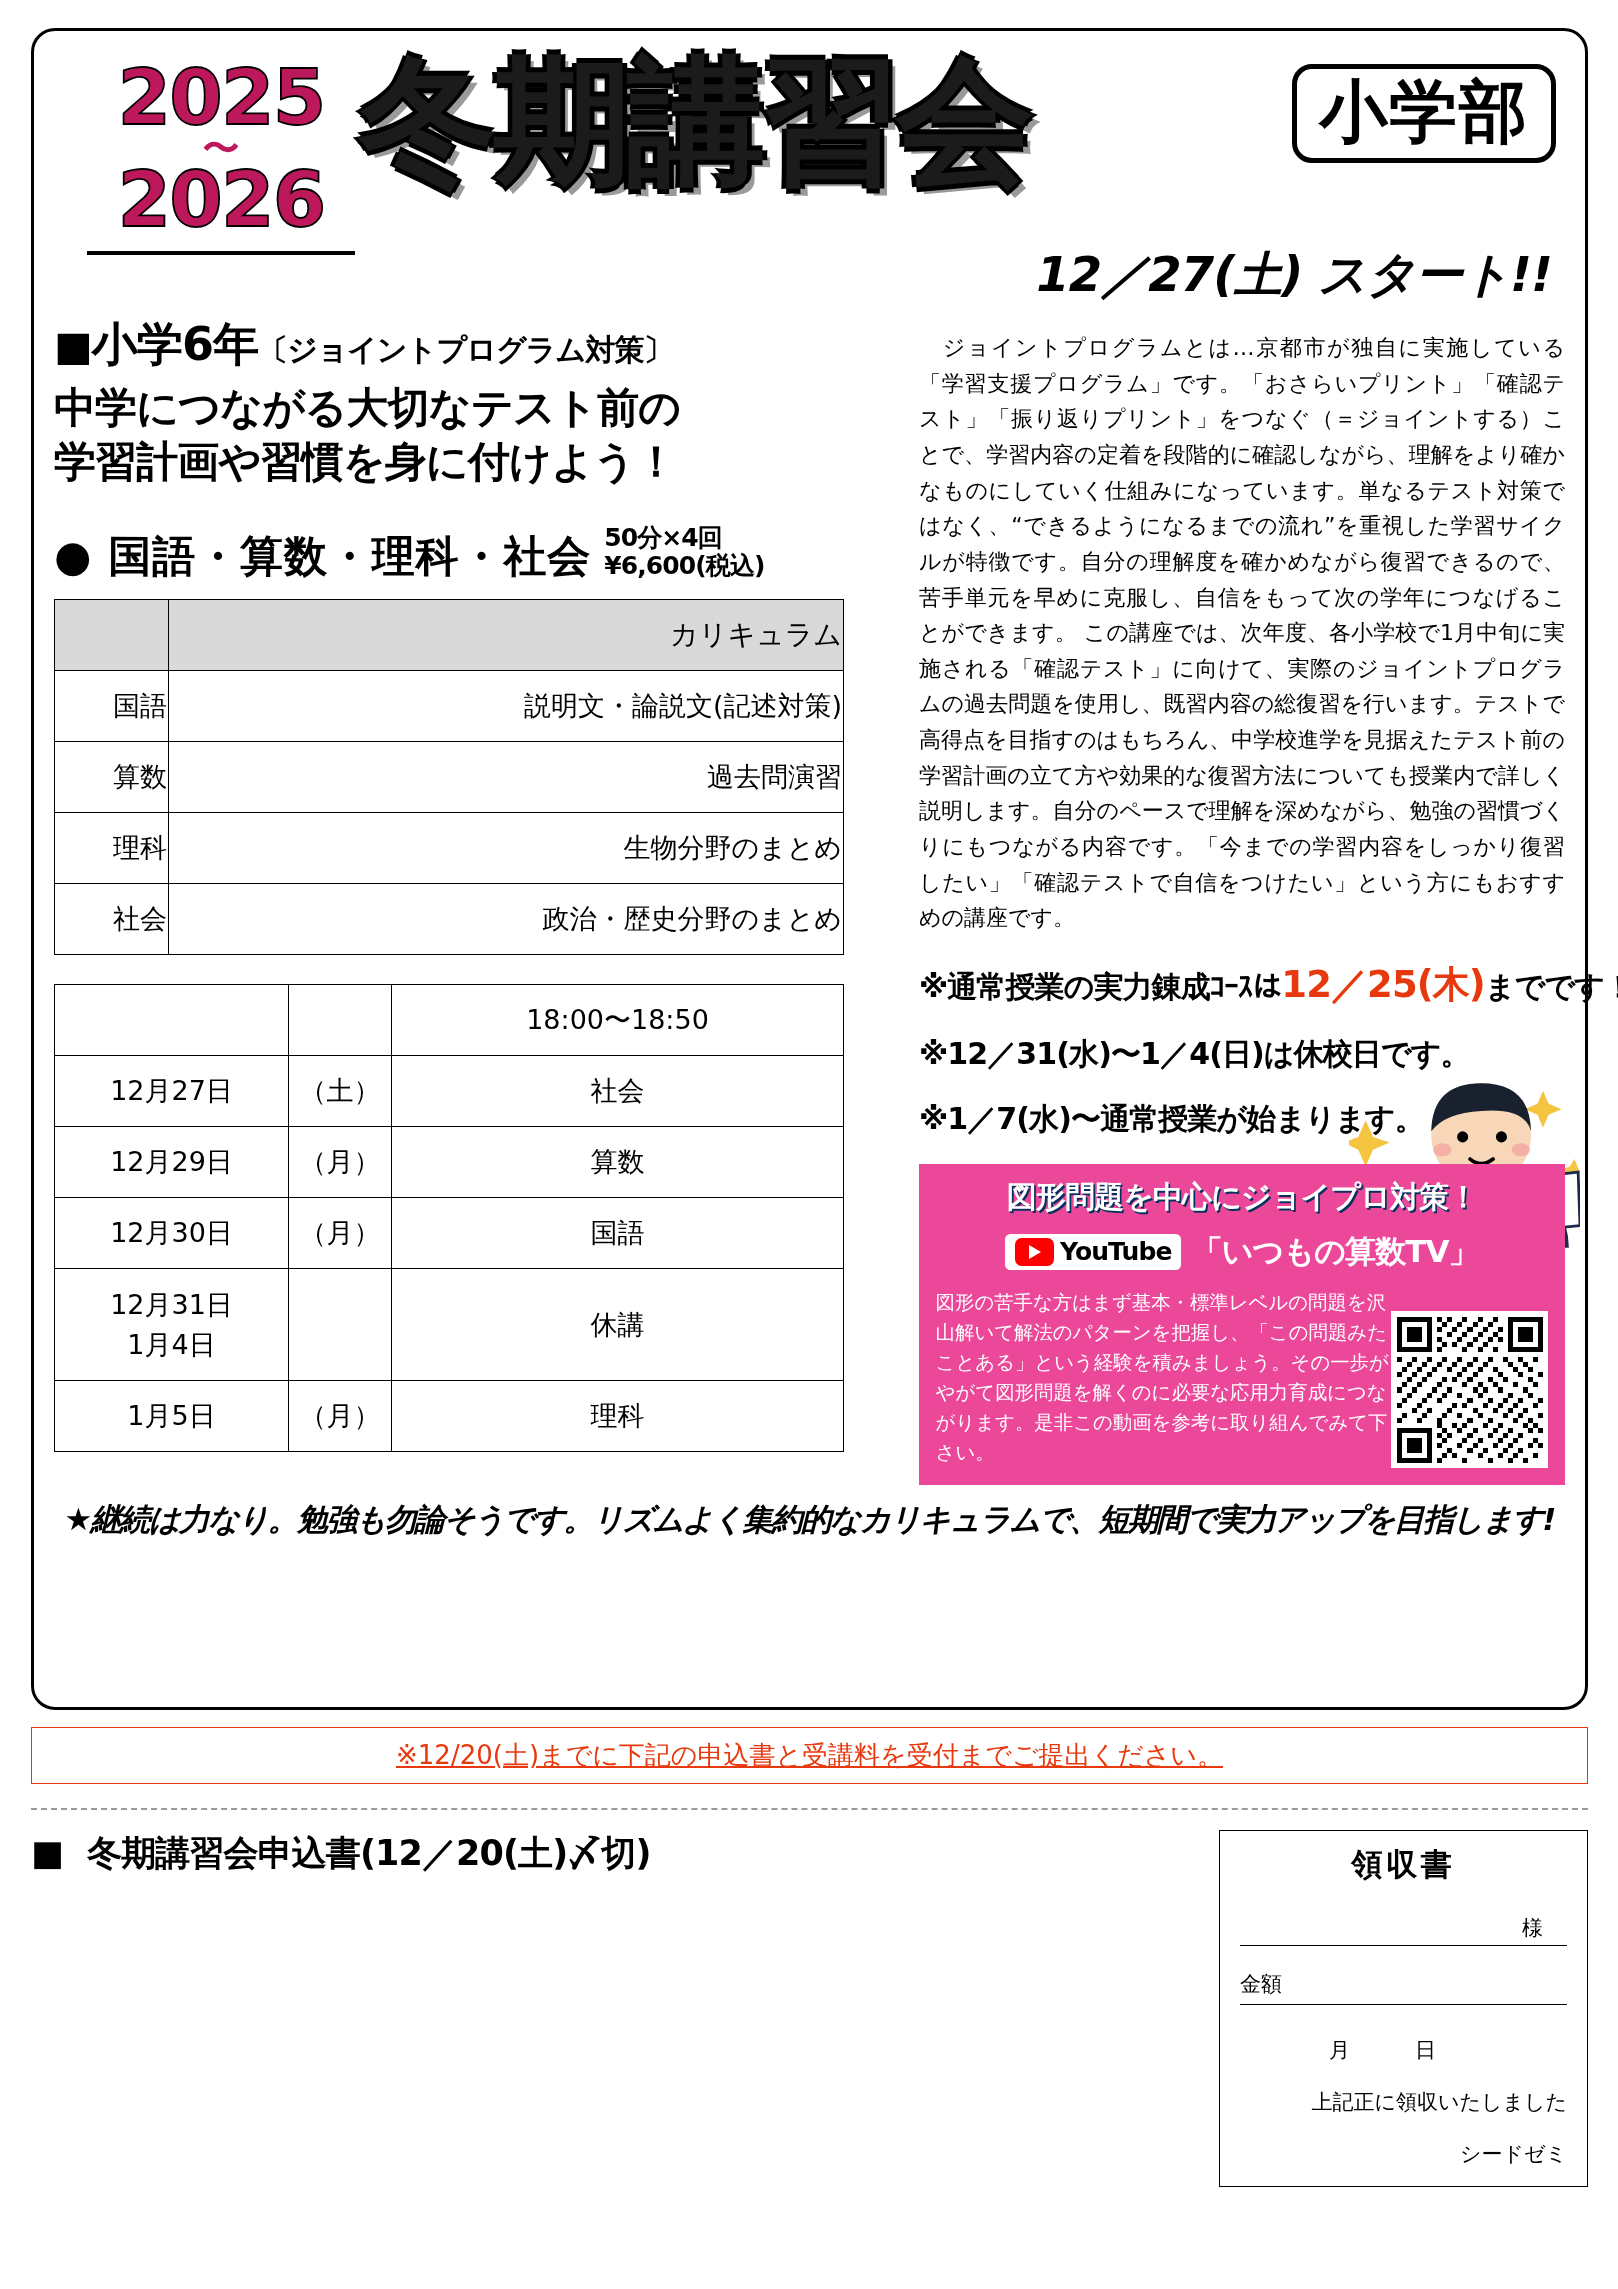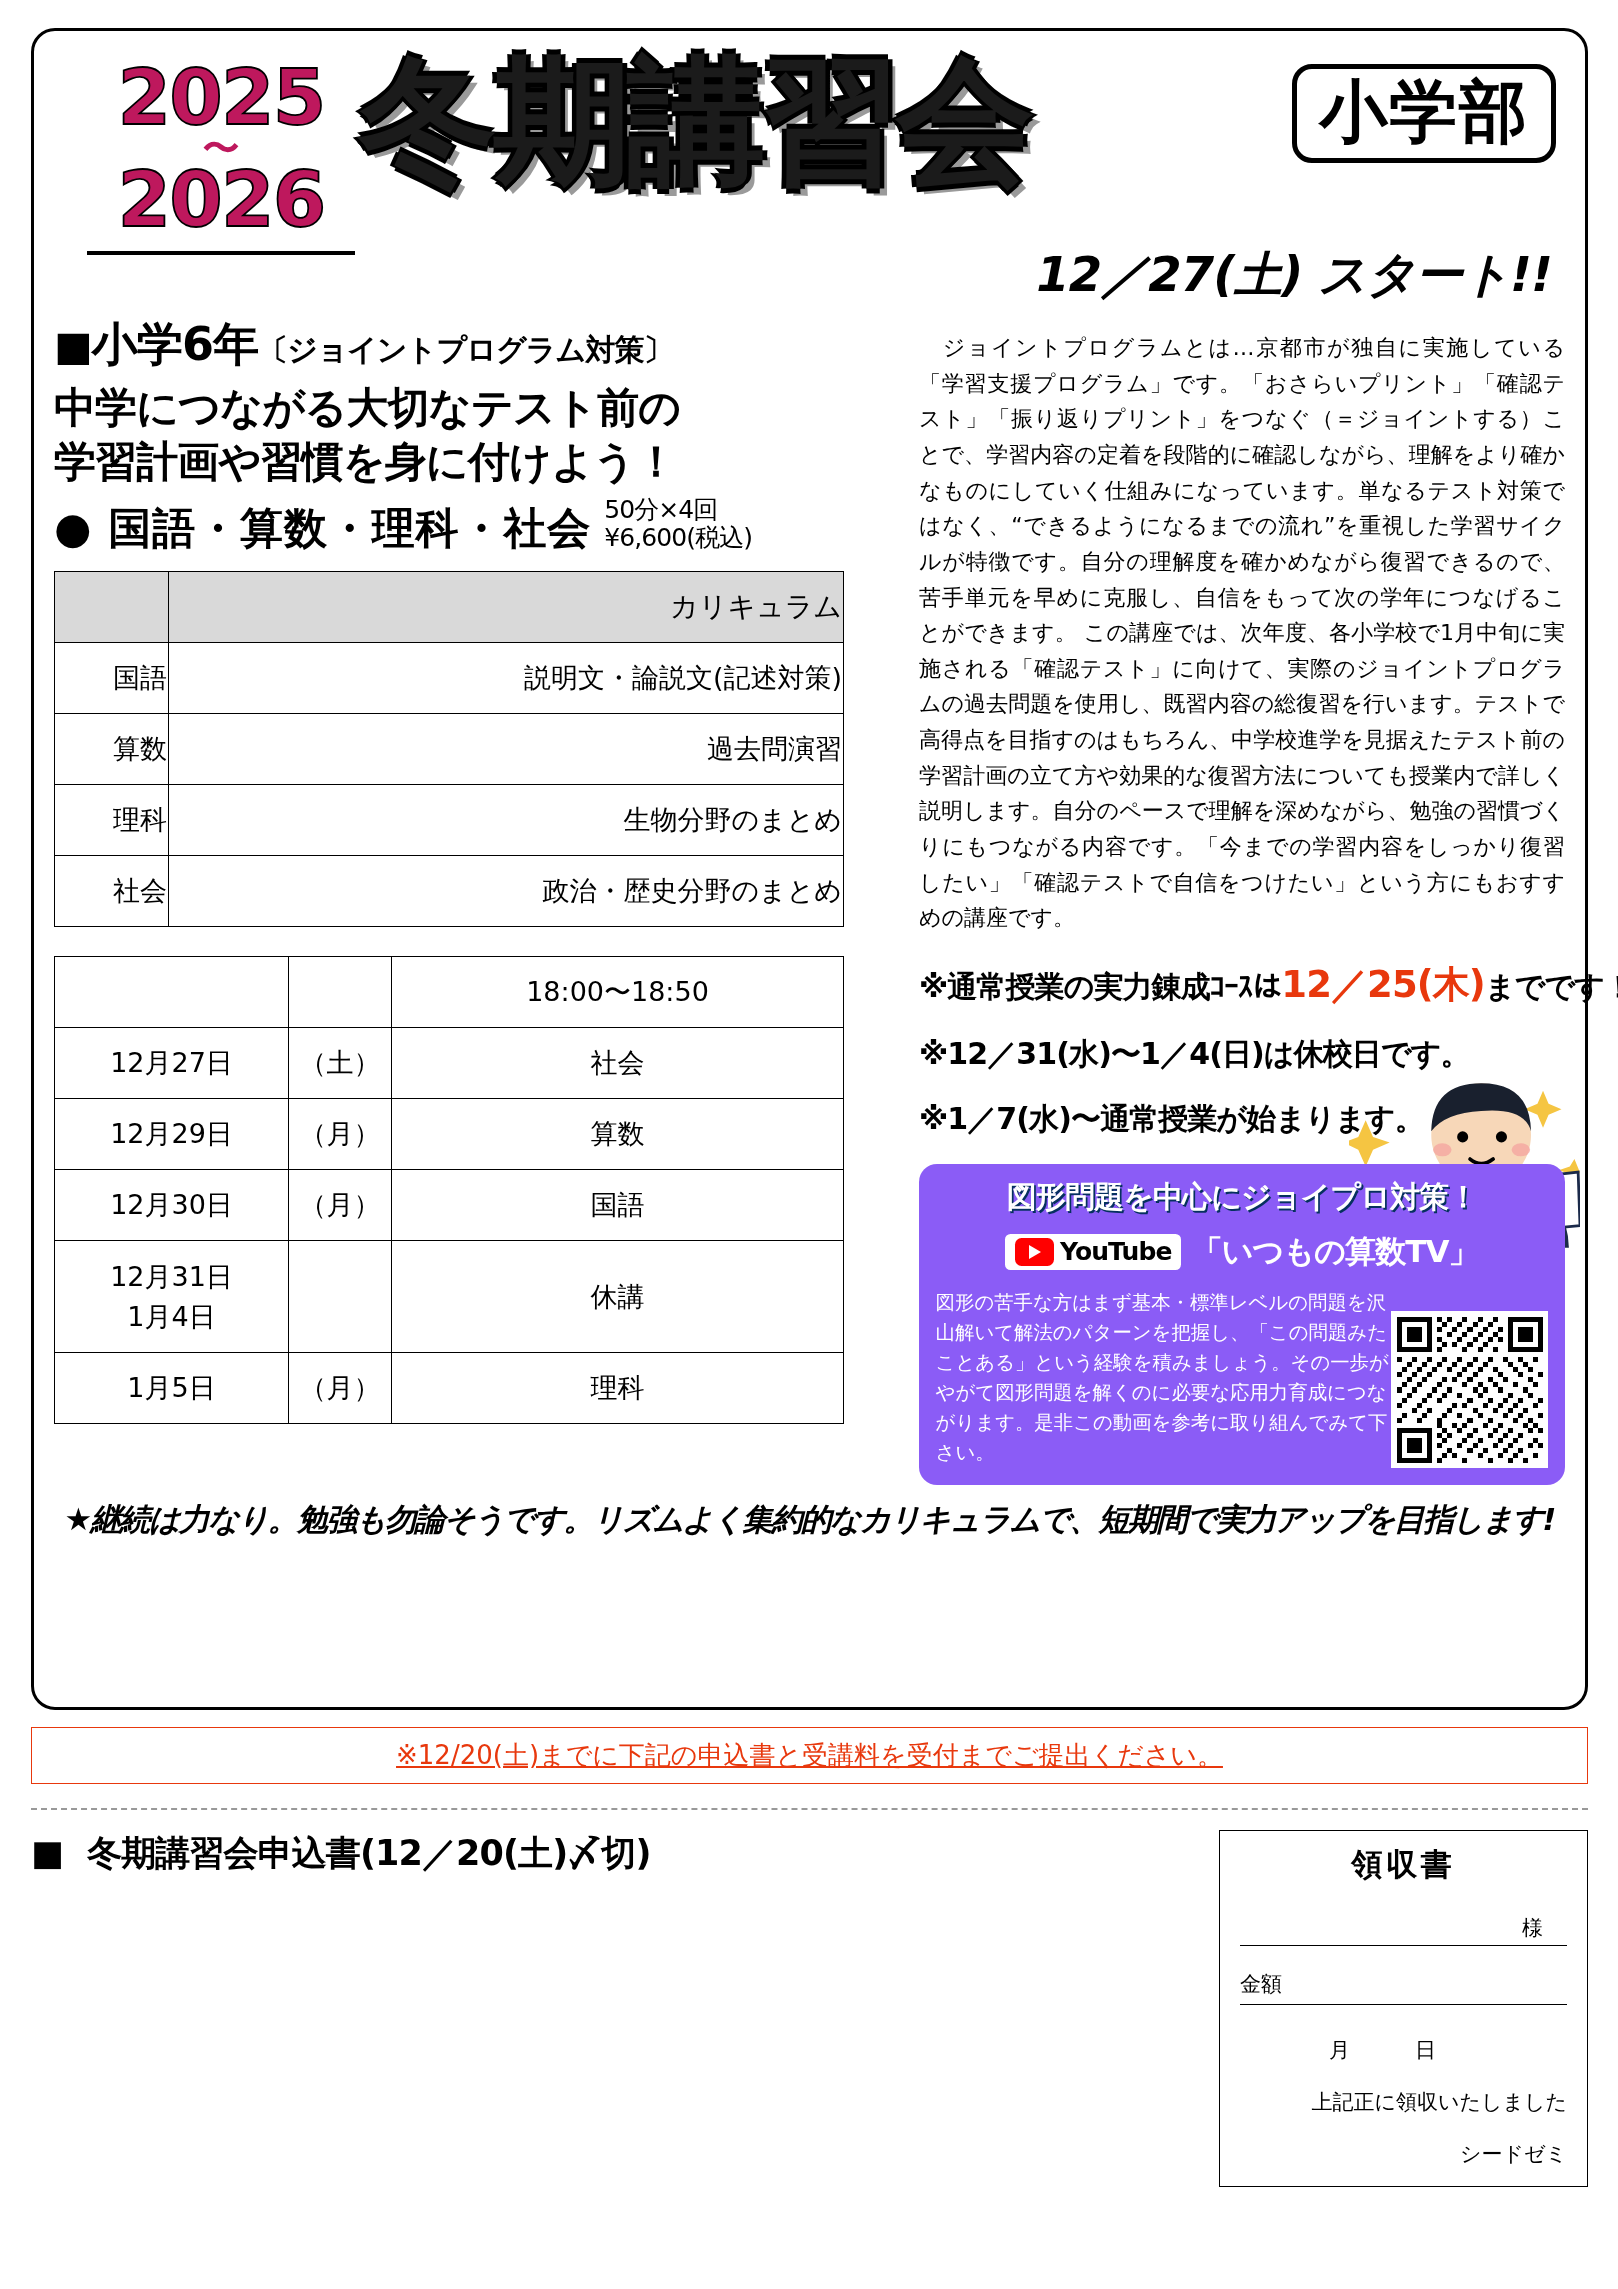--- a/index.html
+++ b/index.html
@@ -125,24 +125,25 @@
     gap:13px;
   }
   .subjects{
     font-size:43px;
     font-weight:bold;
     letter-spacing:0.9px;
     white-space:nowrap;
   }
   .price{
     font-size:25px;
-    font-weight:normal;
+    font-weight:bold;
     line-height:1.12;
     letter-spacing:-0.9px;
     padding-bottom:5.5px;
+    margin-top:28px;
   }
 
   table{ border-collapse:collapse; }
 
   .curr-table{
     margin-top:13px;
     width:790px;
     table-layout:fixed;
   }
   .curr-table td, .curr-table th{
@@ -187,24 +188,23 @@
     font-size:30px;
     font-weight:bold;
     letter-spacing:-0.9px;
     margin-bottom:24px;
     white-space:nowrap;
   }
   .note .red{ color:#e8380d; font-size:37px; }
 
   .yt-card{
     margin-top:9.2px;
-    background:#8b5cf6;
+    background:#ec4899;
     padding:13px 16.6px 16.6px 16.6px;
     position:relative;
-    border-radius:18px;
   }
   .yt-title{
     color:#fff;
     font-size:30px;
     font-weight:bold;
     text-align:center;
     letter-spacing:-0.9px;
     text-shadow:1.8px 1.8px 0 #06305f;
   }
   .yt-row{

